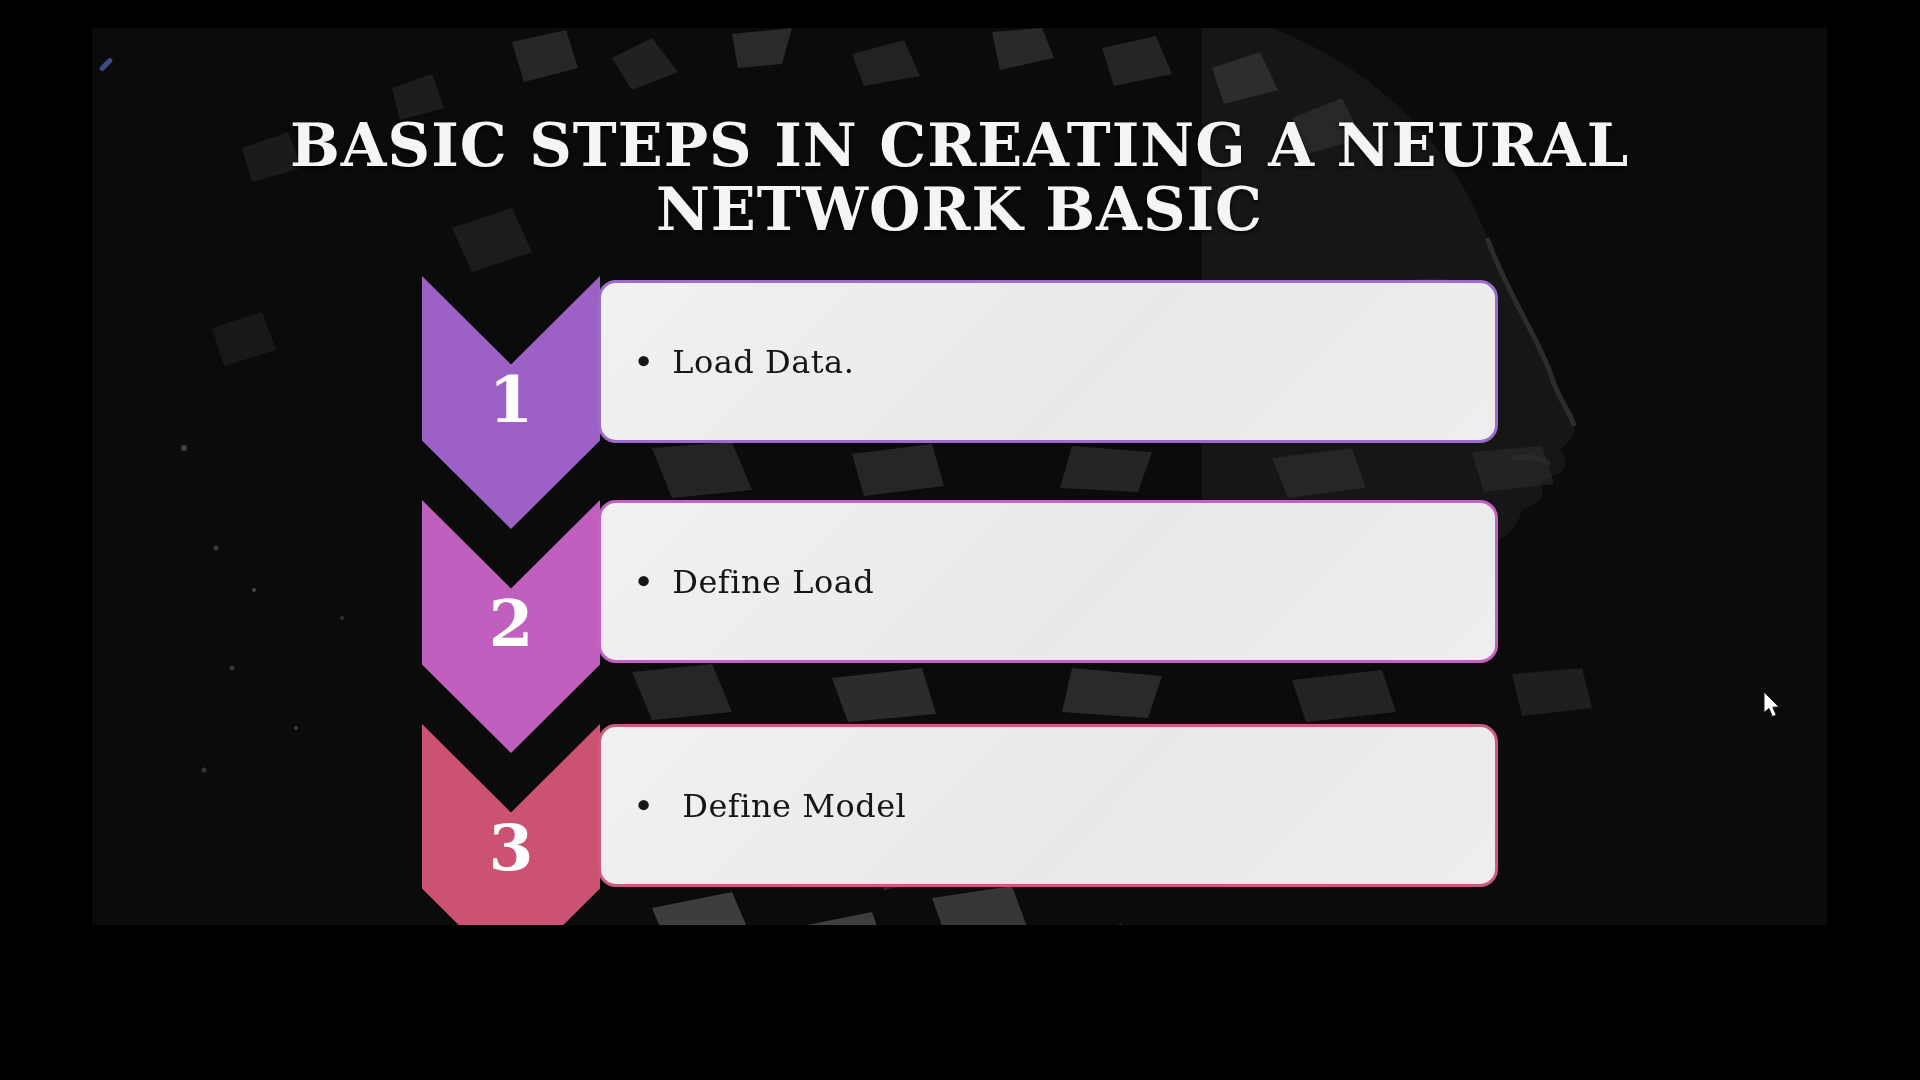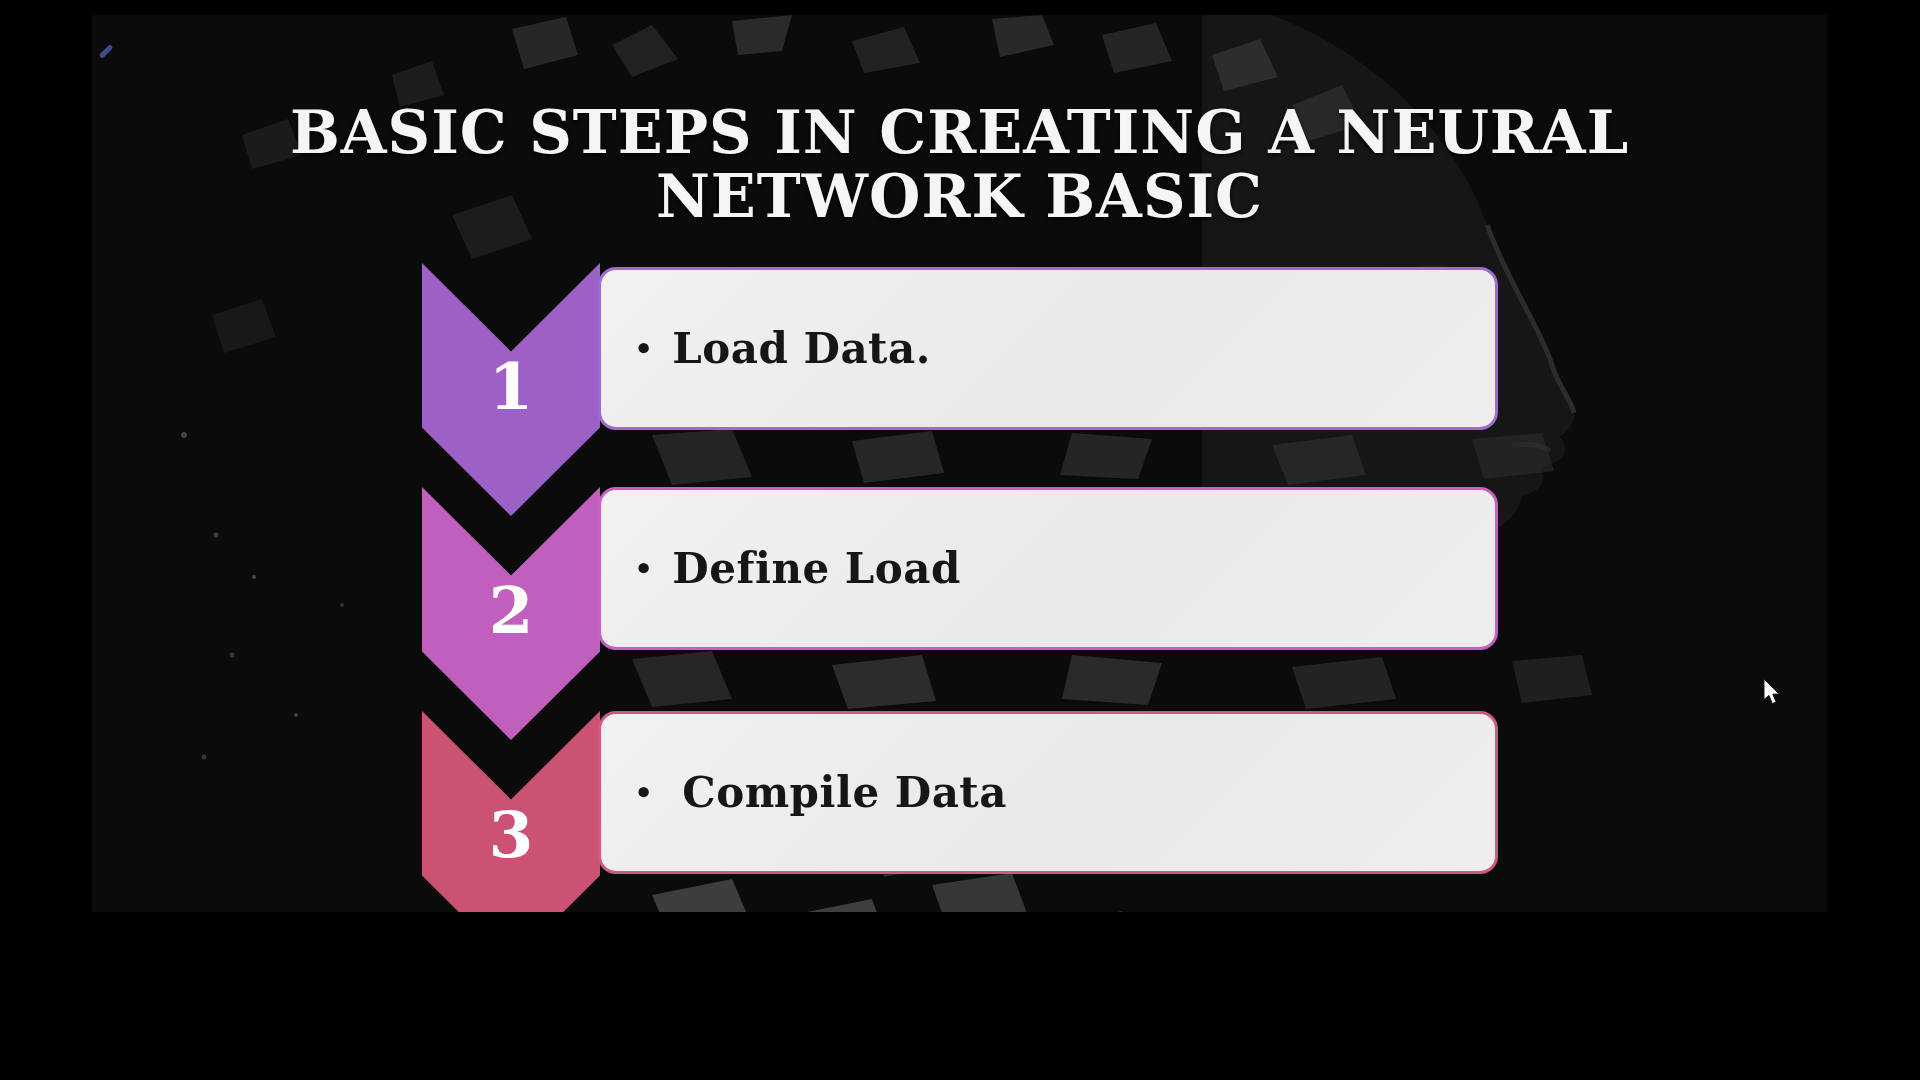--- a/index.html
+++ b/index.html
@@ -1,18 +1,18 @@
 <!DOCTYPE html>
 <html><head>
 <meta charset="utf-8">
 <style>
   html,body{margin:0;padding:0;background:#000;}
   #stage{
     position:relative;width:1920px;height:912px;background:#000;
-    overflow:hidden;font-family:"DejaVu Serif","Liberation Serif",serif;
+    overflow:hidden;font-family:"DejaVu Serif","Liberation Serif",serif;margin-top:13px;
   }
   
   #slide{
     position:absolute;left:92px;top:15px;width:1735px;height:1010px;
     background:#0b0b0b;overflow:hidden;
   }
   #bg-art{position:absolute;left:0;top:0;width:100%;height:100%;}
   .pen-mark{
     position:absolute;left:6px;top:34px;width:16px;height:5px;border-radius:3px;
     background:#3c4c88;transform:rotate(-45deg);
@@ -42,21 +42,21 @@
     background:linear-gradient(135deg,#f2f1f2 0%,#eae9ea 55%,#efeeef 100%);
     display:flex;align-items:center;padding-left:32px;
   }
   #box-0{top:252px;}
   #box-1{top:472px;}
   #box-2{top:696px;}
   .bullet{
     font-size:36px;color:#161616;margin-right:18px;line-height:1;
   }
   .steplabel{
-    font-size:42px;color:#161616;font-weight:bold;letter-spacing:.5px;
+    font-size:32px;color:#161616;font-weight:normal;letter-spacing:.5px;
     line-height:1;white-space:pre;
   }
   #box-2 .steplabel{padding-left:10px;}
   
   #cursor{position:absolute;left:1763px;top:678px;width:18px;height:28px;}
   
   #webcam{
     position:absolute;left:1758px;top:961px;width:162px;height:119px;
     background:linear-gradient(180deg,#c3c0bd 0%,#b3afac 70%,#a8a4a1 100%);
     overflow:hidden;
@@ -189,21 +189,21 @@
     <div class="stepbox" id="box-1" style="border-color: rgb(199, 95, 197);">
       <span class="bullet">•</span>
       <span class="steplabel">Define Load</span>
     </div>
 
     <div class="chev" id="chev-2" style="background: rgb(204, 82, 116);">
       <span class="num">3</span>
     </div>
     <div class="stepbox" id="box-2" style="border-color: rgb(208, 90, 126);">
       <span class="bullet">•</span>
-      <span class="steplabel">Compile Data</span>
+      <span class="steplabel">Define Model</span>
     </div>
 
   </div>
 
   <svg id="cursor" viewBox="0 0 18 28" aria-hidden="true">
     <path d="M1,1 L1,21.5 L6,17.5 L9.4,25.6 L13.2,24 L9.8,16.2 L16,16 Z" fill="#fff" stroke="#1a1a1a" stroke-width="1"></path>
   </svg>
 
   <div id="webcam">
     <div class="corner-shade"></div>

